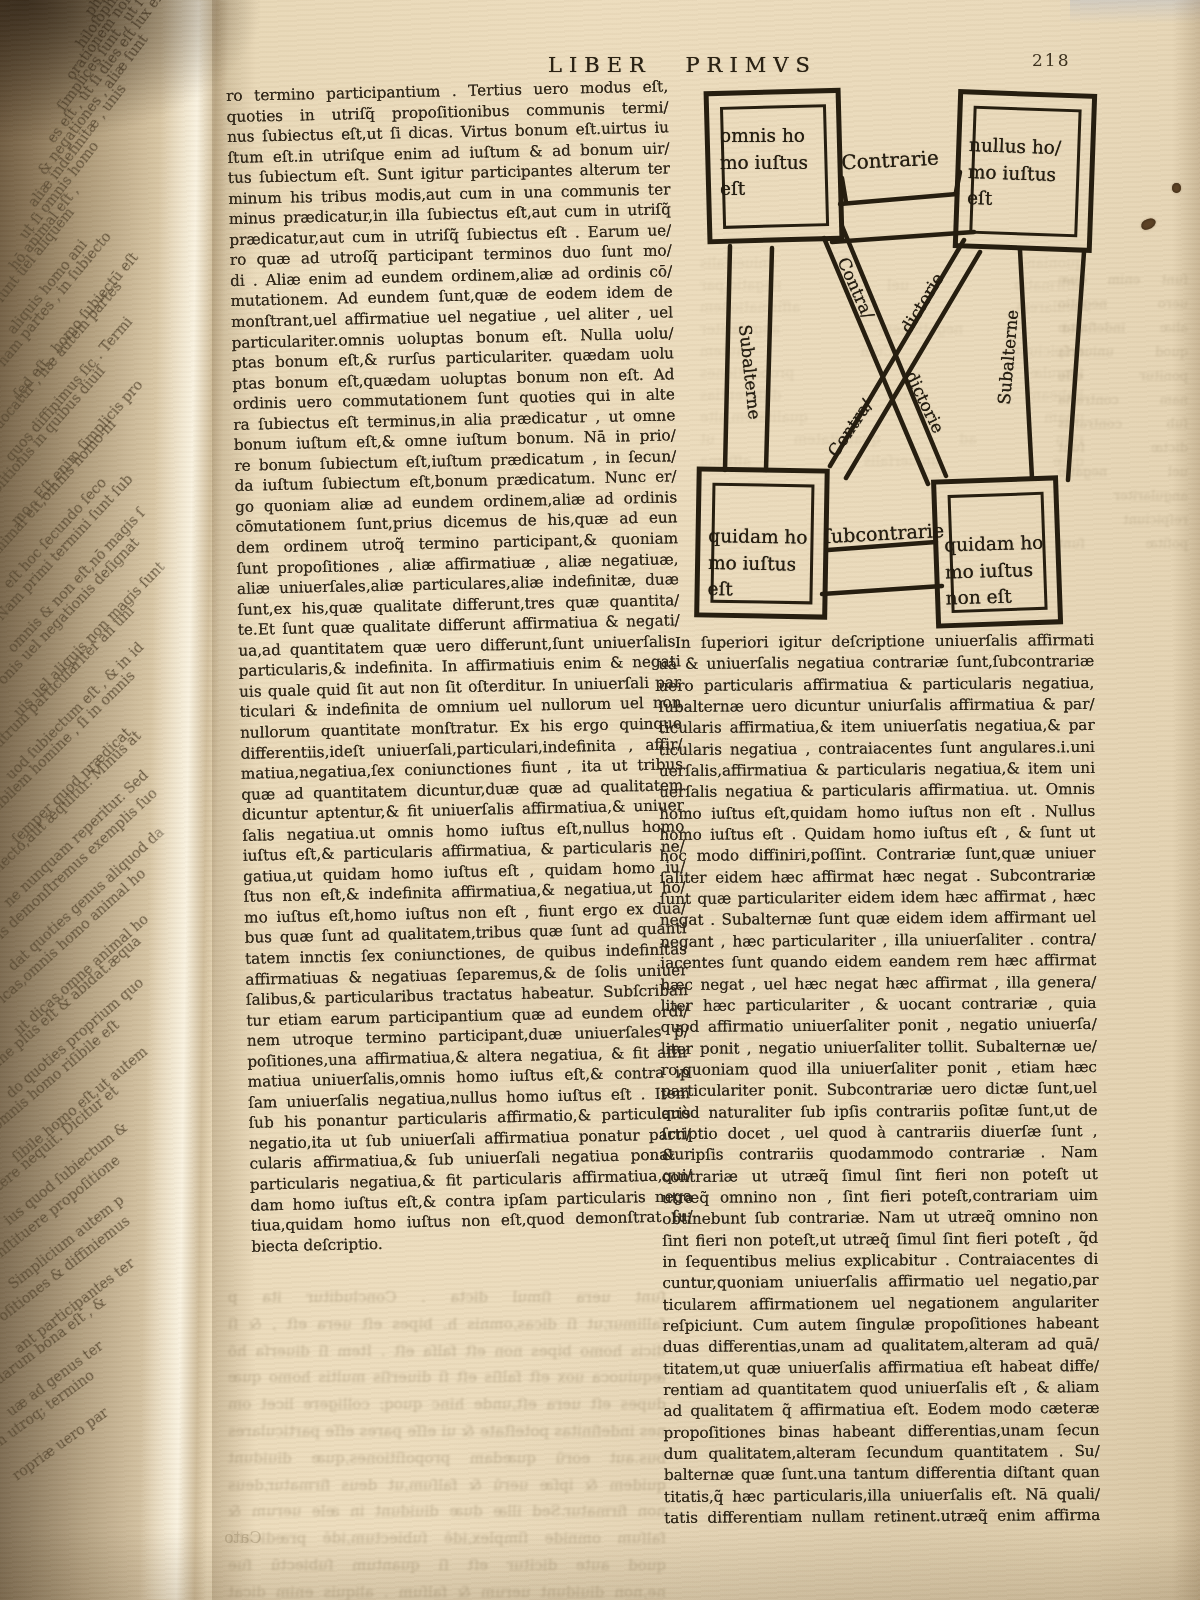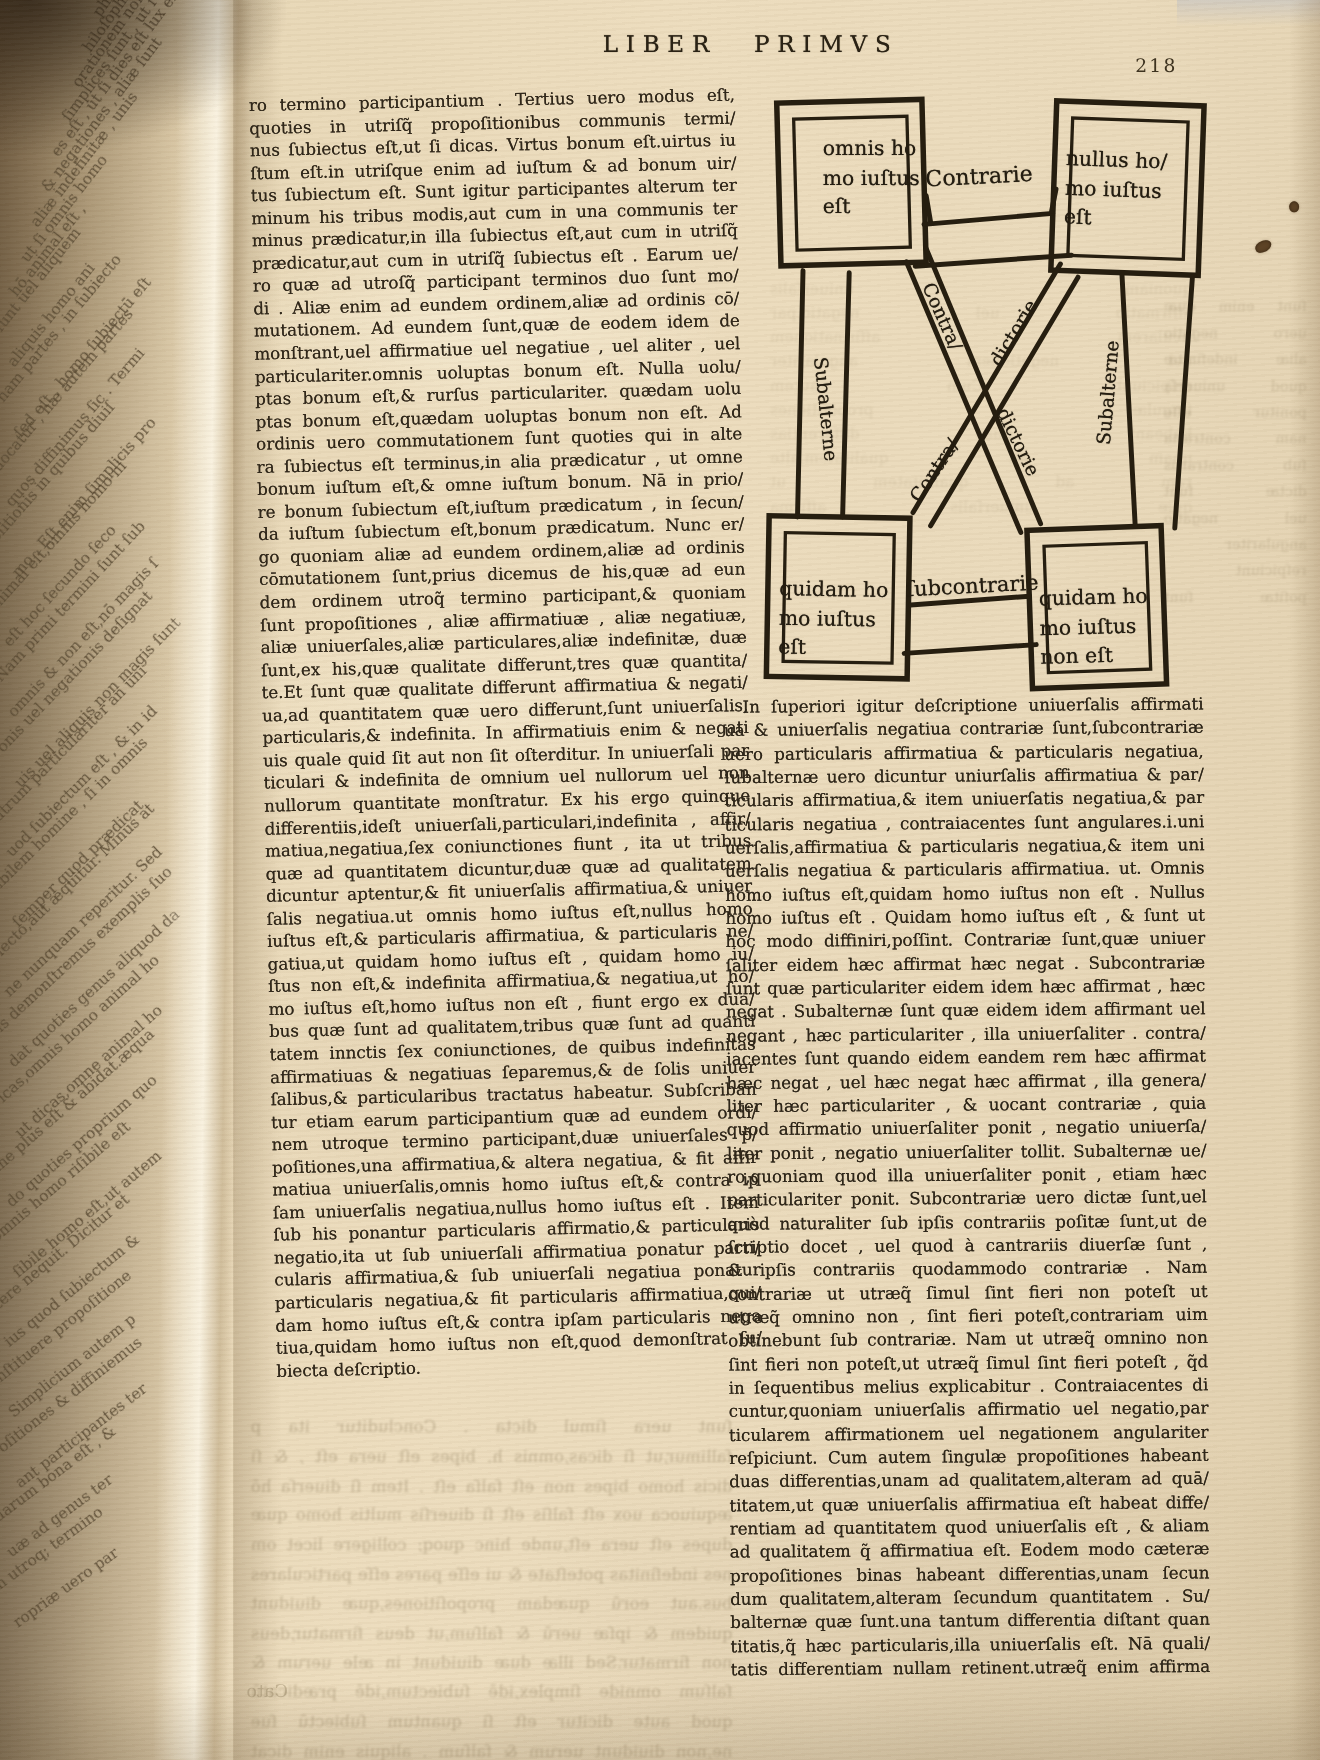--- a/index.html
+++ b/index.html
@@ -24,21 +24,21 @@
     background:linear-gradient(90deg, rgba(118,94,60,.28), rgba(0,0,0,0));}
   .corner-dark{position:absolute;left:0;top:0;width:260px;height:140px;
     background:radial-gradient(ellipse at 10% 0%, rgba(38,27,15,.8), rgba(38,27,15,0) 72%);}
   .corner-gray{position:absolute;right:0;top:0;width:130px;height:24px;
     background:linear-gradient(180deg, rgba(205,200,192,.85), rgba(205,200,192,0));}
   .right-shade{position:absolute;right:0;top:0;width:28px;height:1600px;
     background:linear-gradient(270deg, rgba(140,115,82,.30), rgba(0,0,0,0));}
   .bottom-shade{position:absolute;left:0;bottom:0;width:1200px;height:70px;
     background:linear-gradient(0deg, rgba(100,80,50,.18), rgba(0,0,0,0));}
   
-  .htitle{position:absolute;left:548px;top:28px;font-size:21px;letter-spacing:7px;word-spacing:20px;
+  .htitle{position:absolute;left:548px;top:53px;font-size:21px;letter-spacing:7px;word-spacing:20px;
     color:#2a2214;text-shadow:0 0 .7px rgba(42,34,20,.85);z-index:6;}
   .pnum{position:absolute;left:1032px;top:50px;font-size:17px;letter-spacing:2px;color:#3d3category :1f;color:#3d321f;z-index:6;}
   
   .tcol{position:absolute;z-index:3;}
   .tcol .tl{text-align:justify;text-align-last:justify;text-shadow:0 0 .5px rgba(44,35,22,.85);}
   .left-col{left:226px;top:86px;width:442px;font-size:15.2px;line-height:20.55px;color:#30271a;
     transform:rotate(-1.25deg);transform-origin:0 0;}
   .left-col .tl:last-child{text-align-last:left;}
   .right-col{left:658px;top:633px;width:436px;font-size:15.2px;line-height:21.35px;color:#2e2619;
     transform:rotate(-.4deg);transform-origin:0 0;}
@@ -310,21 +310,21 @@
     <g stroke-width="4.5">
       <path d="M162,146 L266,396"></path>
       <path d="M144,158 L248,404"></path>
     </g>
     <g stroke-width="4.5">
       <path d="M284,160 L150,386"></path>
       <path d="M300,172 L166,398"></path>
     </g>
   </svg>
 
-  <div class="dbox" style="left:748px;top:123px;width:112px;">omnis ho
+  <div class="dbox" style="left:720px;top:123px;width:112px;">omnis ho
 mo iuſtus
 eſt</div>
   <div class="dbox" style="left:968px;top:134px;width:116px;transform:rotate(2deg);">nullus ho/
 mo iuſtus
 eſt</div>
   <div class="dbox" style="left:708px;top:524px;width:112px;transform:rotate(1deg);">quidam ho
 mo iuſtus
 eſt</div>
   <div class="dbox" style="left:945px;top:531px;width:108px;transform:rotate(-1.5deg);">quidam ho
 mo iuſtus

